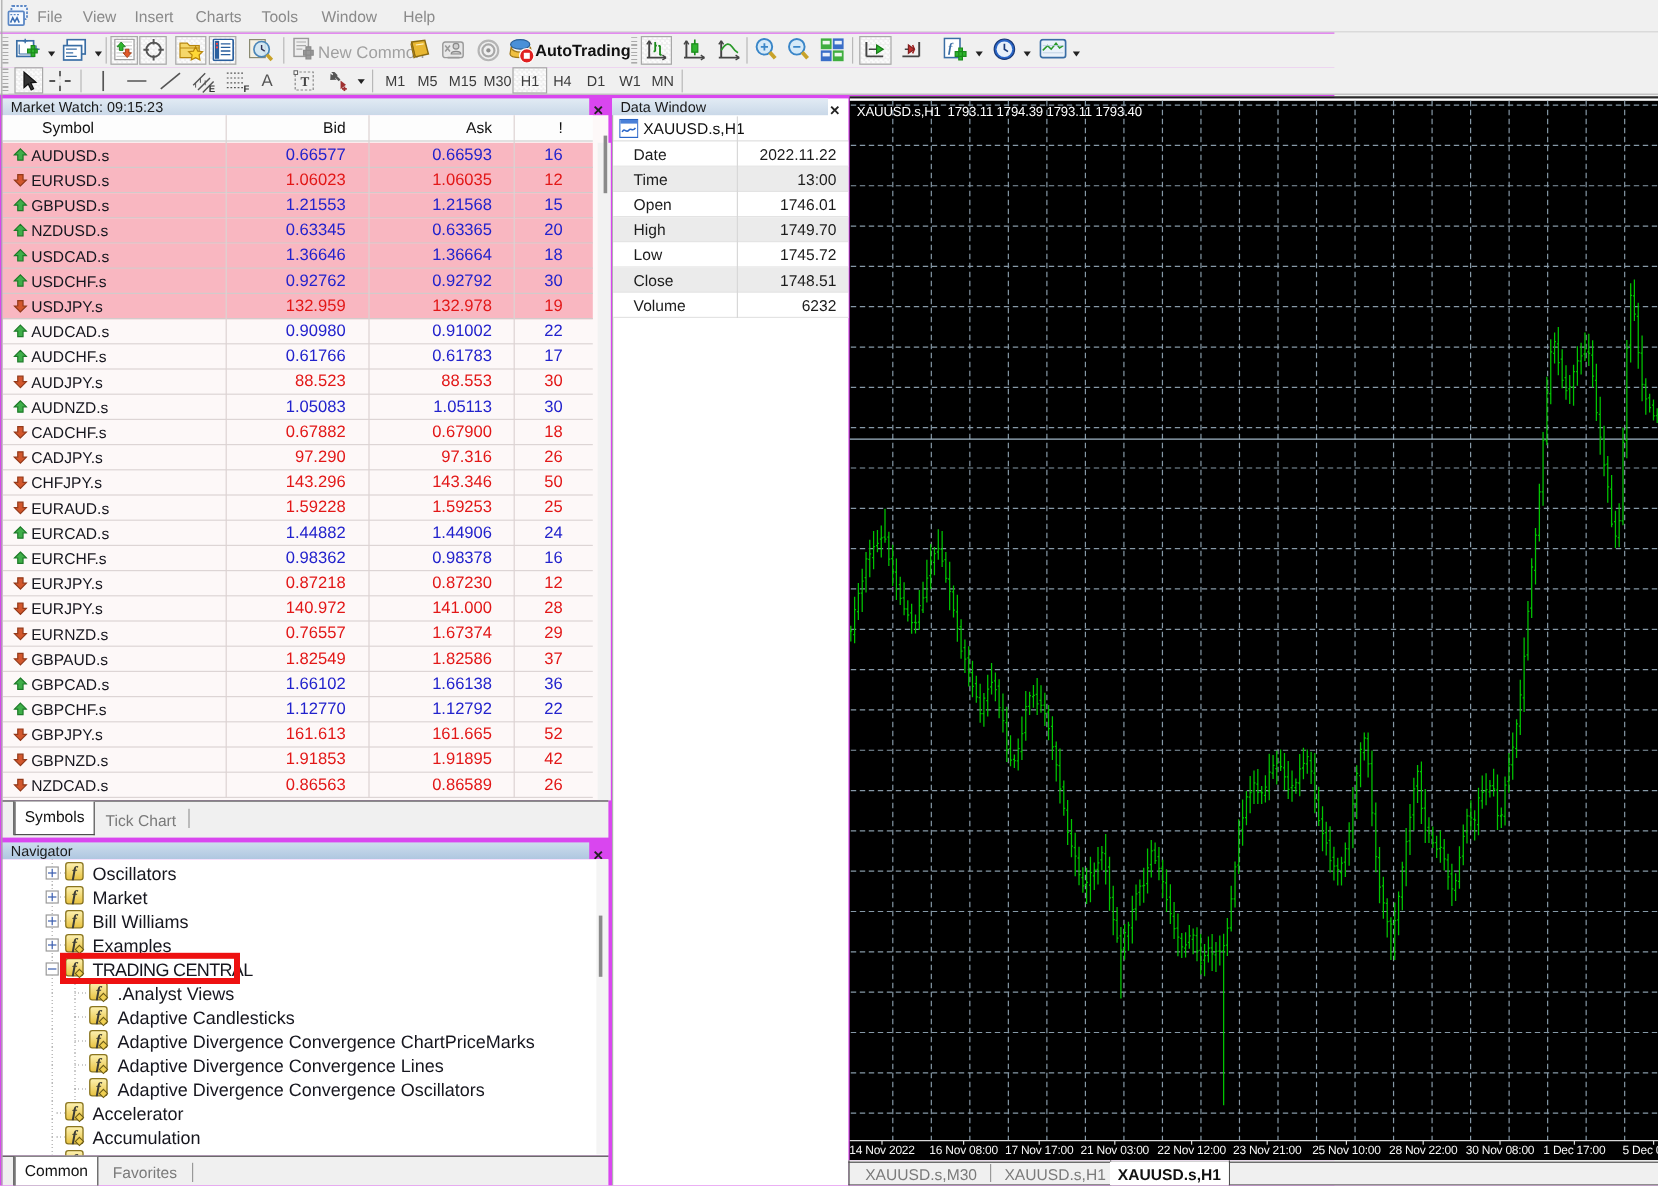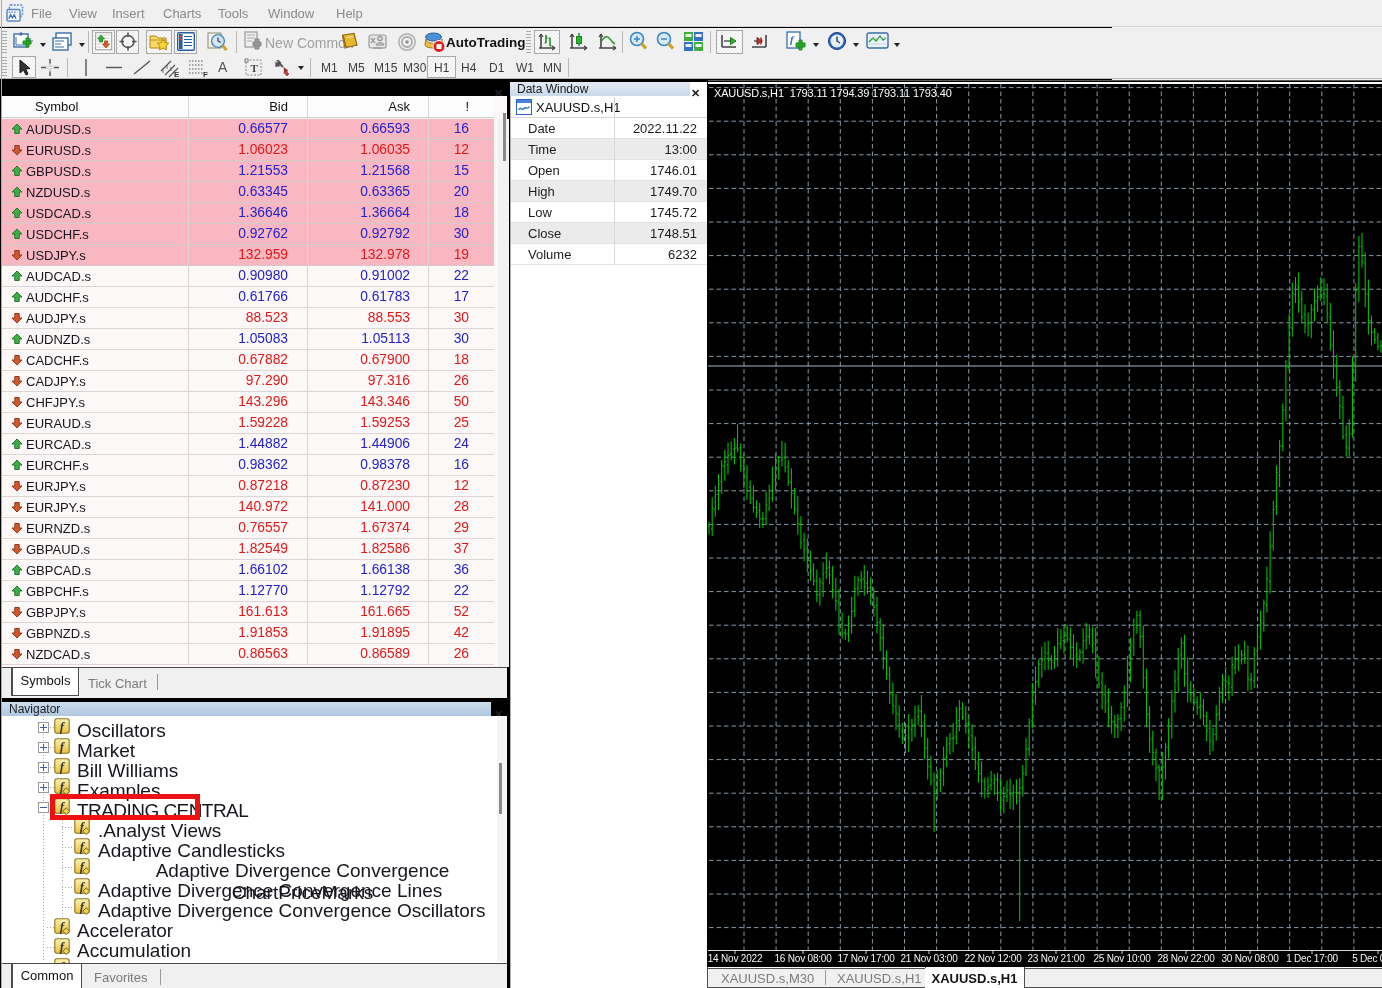--- a/index.html
+++ b/index.html
@@ -1,18 +1,18 @@
 <!DOCTYPE html>
 <html><head>
 <meta charset="utf-8">
 <style>
 * { margin:0; padding:0; box-sizing:border-box; }
 html,body { width:1382px; height:988px; overflow:hidden; }
 body { font-family:"Liberation Sans", sans-serif; background:#f0f0f0; position:relative; }
-#app { position:absolute; left:0; top:0; width:1112px; height:988px; background:#000000; }
+#app { position:absolute; left:0; top:0; width:1112px; height:988px; background:#d946ef; }
 .abs { position:absolute; }
 
 
 #menubar { position:absolute; left:0; top:0; width:1382px; height:27px; background:#f0f0f0; border-bottom:1px solid #d5d5d5; }
 .menuitem { position:absolute; top:6px; font-size:13px; color:#8a8a8a; }
 
 
 #tb1 { position:absolute; left:0; top:28px; width:1382px; height:28px; background:#f0f0f0; }
 #tb2 { position:absolute; left:0; top:56px; width:1382px; height:23px; background:#f0f0f0; border-bottom:1px solid #b8b8b8; }
 .grip { position:absolute; width:5px; background-image:repeating-linear-gradient(to bottom,#aaa 0 1px,#f0f0f0 1px 3px); }
@@ -38,21 +38,21 @@
 .red { color:#e21717; }
 .arrow-up { position:absolute; left:9px; top:4px; width:12px; height:12px; }
 .arrow-dn { position:absolute; left:9px; top:4px; width:12px; height:12px; }
 
 
 .tabstrip { position:absolute; background:#f0f0f0; border-top:1px solid #4a4a4a; }
 .tab-active { position:absolute; background:#ffffff; border:1px solid #4e4e4e; border-top:none; font-size:13px; color:#111; text-align:center; }
 .tab-idle { position:absolute; font-size:13px; color:#7a7a7a; }
 
 
-.navrow { position:absolute; font-size:19px; color:#16161e;text-align:center; }
+.navrow { position:absolute; font-size:15px; color:#16161e;text-align:center; }
 
 
 #dw { position:absolute; left:510px; top:82px; width:197px; height:906px; background:#ffffff; border-left:1px solid #b0b0b0; }
 .dwrow { position:absolute; left:0px; width:196px; height:21px; font-size:13px; color:#1c1c1c; }
 .dwlabel { position:absolute; left:17px; top:3px; }
 .dwval { position:absolute; right:10px; top:3px; }
 
 
 #chart { position:absolute; left:708px; top:81px; width:674px; height:886px; background:#000; }
 #chart-topline { position:absolute; left:708px; top:80px; width:674px; height:1px; background:#5a5a5a; }
@@ -296,20 +296,21 @@
   <div class="tftxt" style="left:403px">M30</div>
   <div class="tbtn pressed" style="left:427px;top:0px;width:29px;height:22px"></div>
   <div class="tftxt" style="left:434px">H1</div>
   <div class="tftxt" style="left:461px">H4</div>
   <div class="tftxt" style="left:489px">D1</div>
   <div class="tftxt" style="left:516px">W1</div>
   <div class="tftxt" style="left:543px">MN</div>
   <div class="tsep" style="left:568px;top:2px;height:19px"></div>
 </div>
 
+<div class="ptitle" style="left:2px;top:82px;width:489px">Market Watch: 09:15:23</div>
 <div class="pclose" style="left:494px;top:83px"></div>
 <div id="mw-table">
   <div style="position:absolute;left:0;top:0;width:492px;height:22px;border-bottom:1px solid #cfcfcf;background:#fdfdfd">
     <span style="position:absolute;left:33px;top:3px;color:#111">Symbol</span>
     <span style="position:absolute;right:206px;top:3px;color:#111">Bid</span>
     <span style="position:absolute;right:84px;top:3px;color:#111">Ask</span>
     <span style="position:absolute;right:25px;top:3px;color:#111">!</span>
   </div>
   <div id="mwrows">
         <div class="mwrow pinkbg" style="top:23px">

